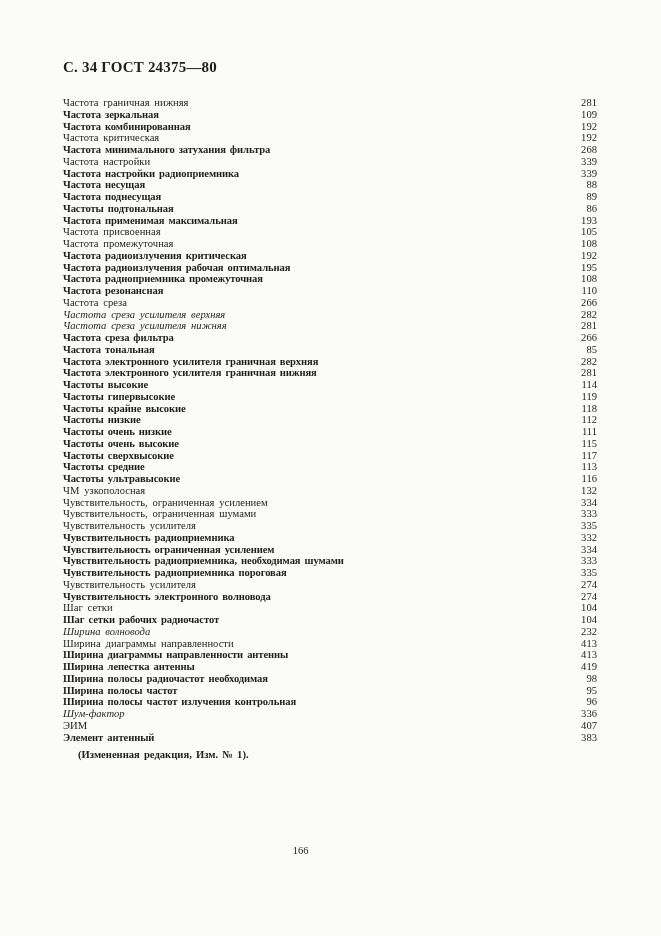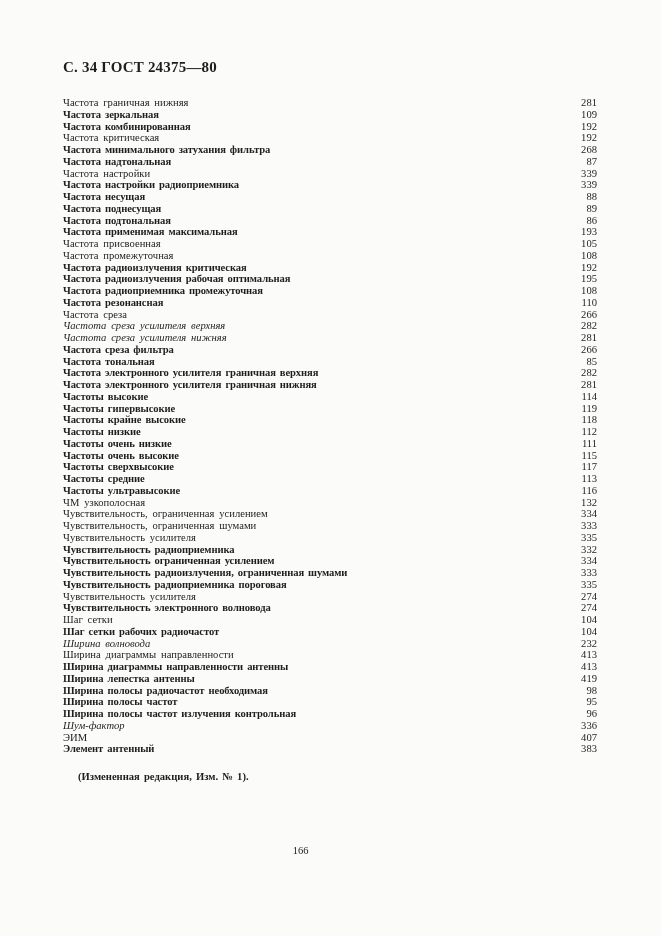--- a/index.html
+++ b/index.html
@@ -56,21 +56,21 @@
   .row .num {
     font-weight: normal;
     font-style: normal;
     padding-left: 8px;
   }
   .note {
     padding-left: 15px;
     font-size: 10.6px;
     font-weight: bold;
     line-height: 13px;
-    margin-top: 15px;
+    margin-top: 5px;
     word-spacing: 1.5px;
   }
   .footer {
     position: absolute;
     left: 0;
     top: 845px;
     width: 601px;
     text-align: center;
     font-size: 10.5px;
   }
@@ -101,24 +101,20 @@
   <div class="row regular">
     <span class="term">Частота критическая</span>
     <span class="num">192</span>
   </div>
 
   <div class="row bold">
     <span class="term">Частота минимального затухания фильтра</span>
     <span class="num">268</span>
   </div>
 
-  <div class="row bold">
-    <span class="term">Частота надтональная</span>
-    <span class="num">87</span>
-  </div>
 
   <div class="row regular">
     <span class="term">Частота настройки</span>
     <span class="num">339</span>
   </div>
 
   <div class="row bold">
     <span class="term">Частота настройки радиоприемника</span>
     <span class="num">339</span>
   </div>
@@ -127,21 +123,21 @@
     <span class="term">Частота несущая</span>
     <span class="num">88</span>
   </div>
 
   <div class="row bold">
     <span class="term">Частота поднесущая</span>
     <span class="num">89</span>
   </div>
 
   <div class="row bold">
-    <span class="term">Частота подтональная</span>
+    <span class="term">Частоты подтональная</span>
     <span class="num">86</span>
   </div>
 
   <div class="row bold">
     <span class="term">Частота применимая максимальная</span>
     <span class="num">193</span>
   </div>
 
   <div class="row regular">
     <span class="term">Частота присвоенная</span>
@@ -279,21 +275,21 @@
     <span class="term">Чувствительность радиоприемника</span>
     <span class="num">332</span>
   </div>
 
   <div class="row bold">
     <span class="term">Чувствительность ограниченная усилением</span>
     <span class="num">334</span>
   </div>
 
   <div class="row bold">
-    <span class="term">Чувствительность радиоизлучения, ограниченная шумами</span>
+    <span class="term">Чувствительность радиоприемника, необходимая шумами</span>
     <span class="num">333</span>
   </div>
 
   <div class="row bold">
     <span class="term">Чувствительность радиоприемника пороговая</span>
     <span class="num">335</span>
   </div>
 
   <div class="row regular">
     <span class="term">Чувствительность усилителя</span>

